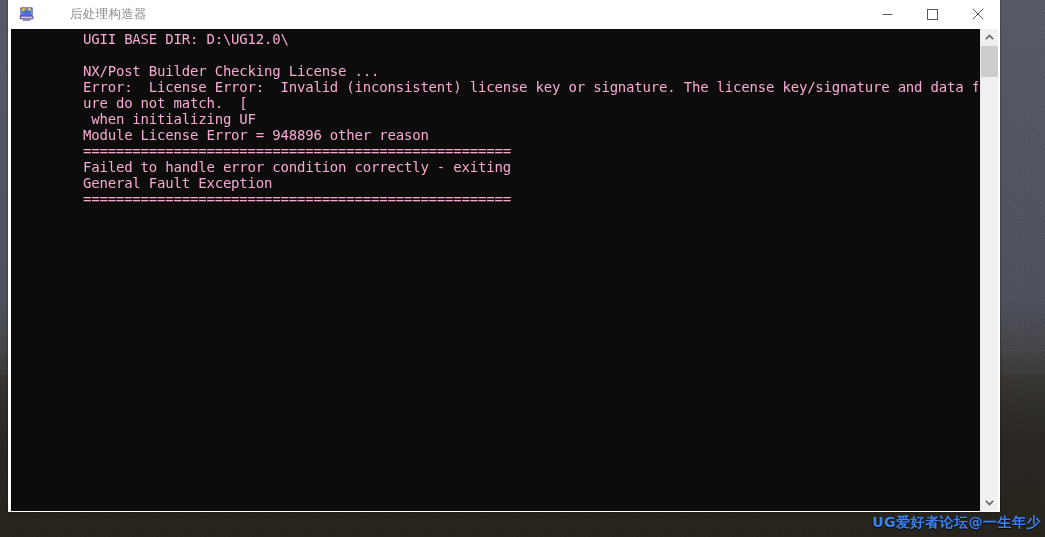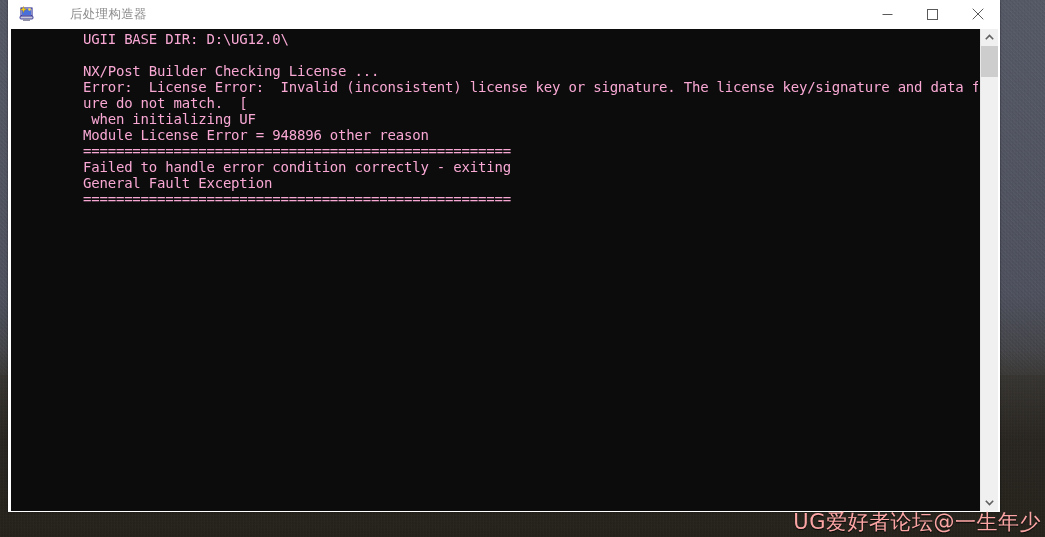--- a/index.html
+++ b/index.html
@@ -45,26 +45,27 @@
     height: 60px;
     background: linear-gradient(180deg, rgba(75,78,92,0.0) 0%, rgba(55,52,48,0.55) 45%, rgba(38,35,32,1) 100%);
   }
 
   
   #watermark {
     position: absolute;
     right: 4px;
     top: 513px;
     font-family: "DejaVu Sans", sans-serif;
-    font-size: 21px;
+    font-size: 14px;
     line-height: 18px;
-    color: #fca5a5;
+    color: #3b82f6;
     letter-spacing: 0.5px;
     text-shadow: 0 1px 1px rgba(0,0,0,0.85);
     white-space: nowrap;
+    font-weight: bold;
   }
 
   
   #app-window {
     position: absolute;
     left: 8px;
     top: 0px;
     width: 992px;
     height: 512px;
     background: #ffffff;

